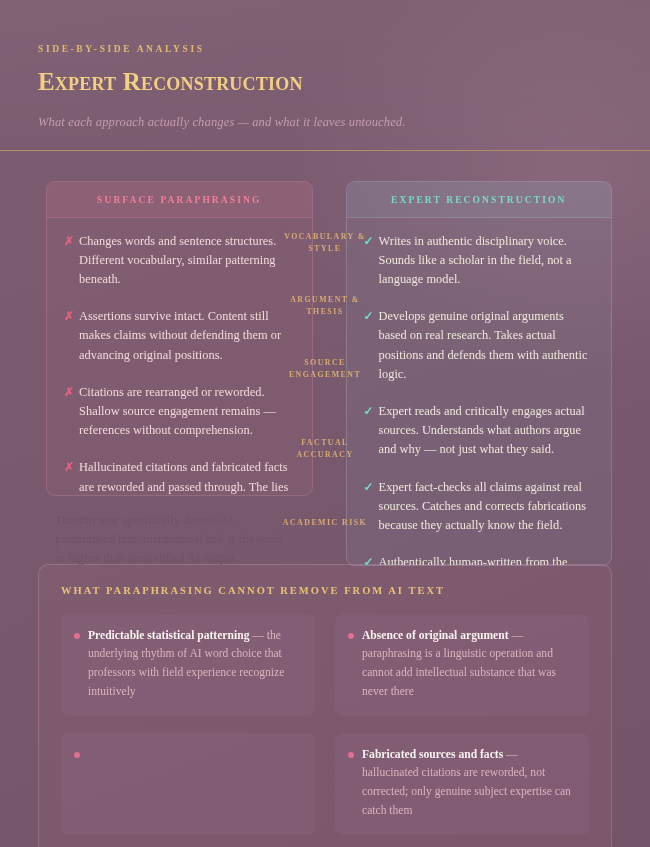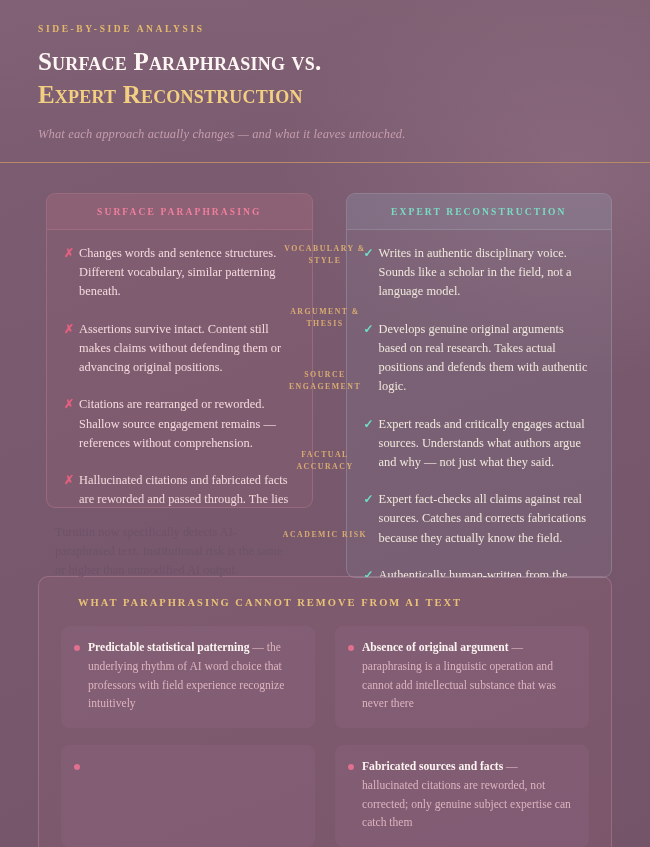--- a/index.html
+++ b/index.html
@@ -20,21 +20,21 @@
     height: 847px;
     background:
       radial-gradient(ellipse 420px 300px at 88% 20%, rgba(190,150,170,0.22), rgba(190,150,170,0) 70%),
       linear-gradient(160deg, #7c5d72 0%, #78596d 45%, #745468 100%);
     box-sizing: border-box;
   }
 
   
   .header-band {
     position: relative;
-    padding: 24px 38px 20px 38px;
+    padding: 44px 38px 20px 38px;
     border-bottom: 1px solid #b98a6a;
     background: linear-gradient(180deg, rgba(255,225,200,0.035), rgba(255,225,200,0.0));
   }
   .eyebrow {
     font-family: "Liberation Serif", serif;
     font-size: 9.5px;
     letter-spacing: 2.6px;
     font-weight: 700;
     color: #e4b96c;
     margin: 0 0 12px 0;
@@ -158,21 +158,21 @@
     background: rgba(205,130,155,0.085);
     padding: 20px 22px 22px 22px;
     box-sizing: border-box;
   }
   .footer-title {
     font-size: 10.5px;
     font-weight: 700;
     letter-spacing: 2.0px;
     color: #e9c277;
     text-transform: uppercase;
-    margin: 0 0 18px 17px;
+    margin: 0 0 18px 0;
   }
   .footer-grid {
     display: grid;
     grid-template-columns: 1fr 1fr;
     gap: 17px 20px;
   }
   .f-item {
     background: rgba(150,110,140,0.22);
     border-radius: 8px;
     padding: 13px 15px 14px 13px;
@@ -196,21 +196,20 @@
   }
 </style>
 </head>
 <body>
 
 <div class="page">
 
   <div class="header-band">
     <div class="eyebrow">Side-by-Side Analysis</div>
     <h1 class="title">
-      <span class="title-line1">Surface Paraphrasing vs.</span>
       <span class="title-line2">Expert Reconstruction</span>
     </h1>
     <p class="subtitle">What each approach actually changes — and what it leaves untouched.</p>
   </div>
 
   <div class="compare">
     <div class="cards">
 
       <div class="card card-left">
         <div class="card-head">Surface Paraphrasing</div>

